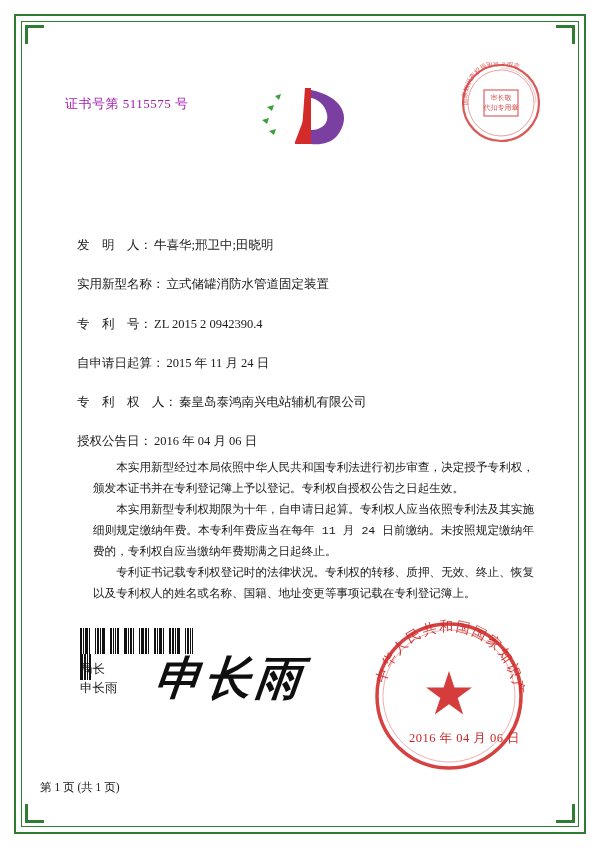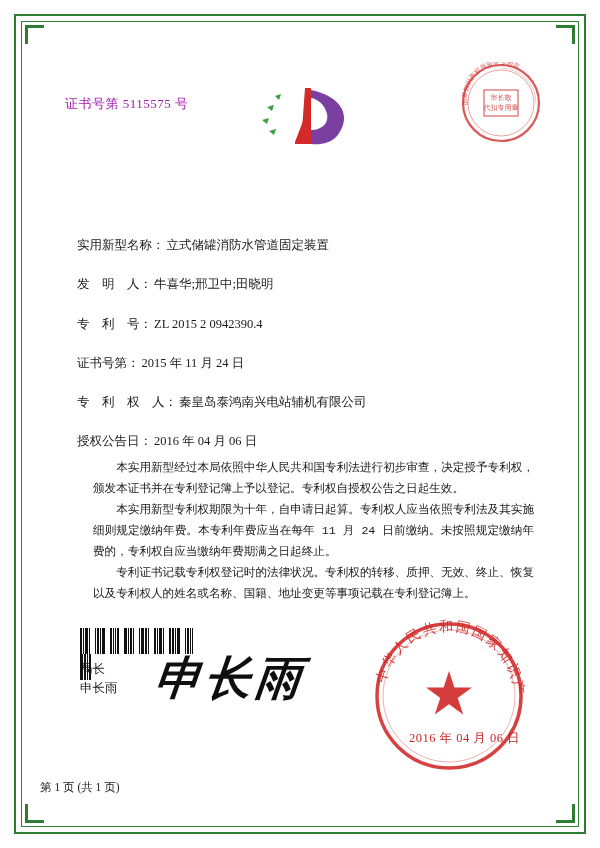--- a/index.html
+++ b/index.html
@@ -246,33 +246,33 @@
         </text>
         <defs>
           <path id="arcTop" d="M9 48 A34 34 0 1 1 73 48"></path>
         </defs>
       </svg>
     </div>
 
 
     <div class="fields">
       <div class="field">
+        <span class="fl">发　明　人：</span>
+        <span class="fv">牛喜华;邢卫中;田晓明</span>
+      </div>
+      <div class="field">
         <span class="fl">实用新型名称：</span>
         <span class="fv">立式储罐消防水管道固定装置</span>
       </div>
       <div class="field">
-        <span class="fl">发　明　人：</span>
-        <span class="fv">牛喜华;邢卫中;田晓明</span>
-      </div>
-      <div class="field">
         <span class="fl">专　利　号：</span>
         <span class="fv">ZL 2015 2 0942390.4</span>
       </div>
       <div class="field">
-        <span class="fl">证书号第：</span>
+        <span class="fl">自申请日起算：</span>
         <span class="fv">2015 年 11 月 24 日</span>
       </div>
       <div class="field">
         <span class="fl">专　利　权　人：</span>
         <span class="fv">秦皇岛泰鸿南兴电站辅机有限公司</span>
       </div>
       <div class="field">
         <span class="fl">授权公告日：</span>
         <span class="fv">2016 年 04 月 06 日</span>
       </div>

